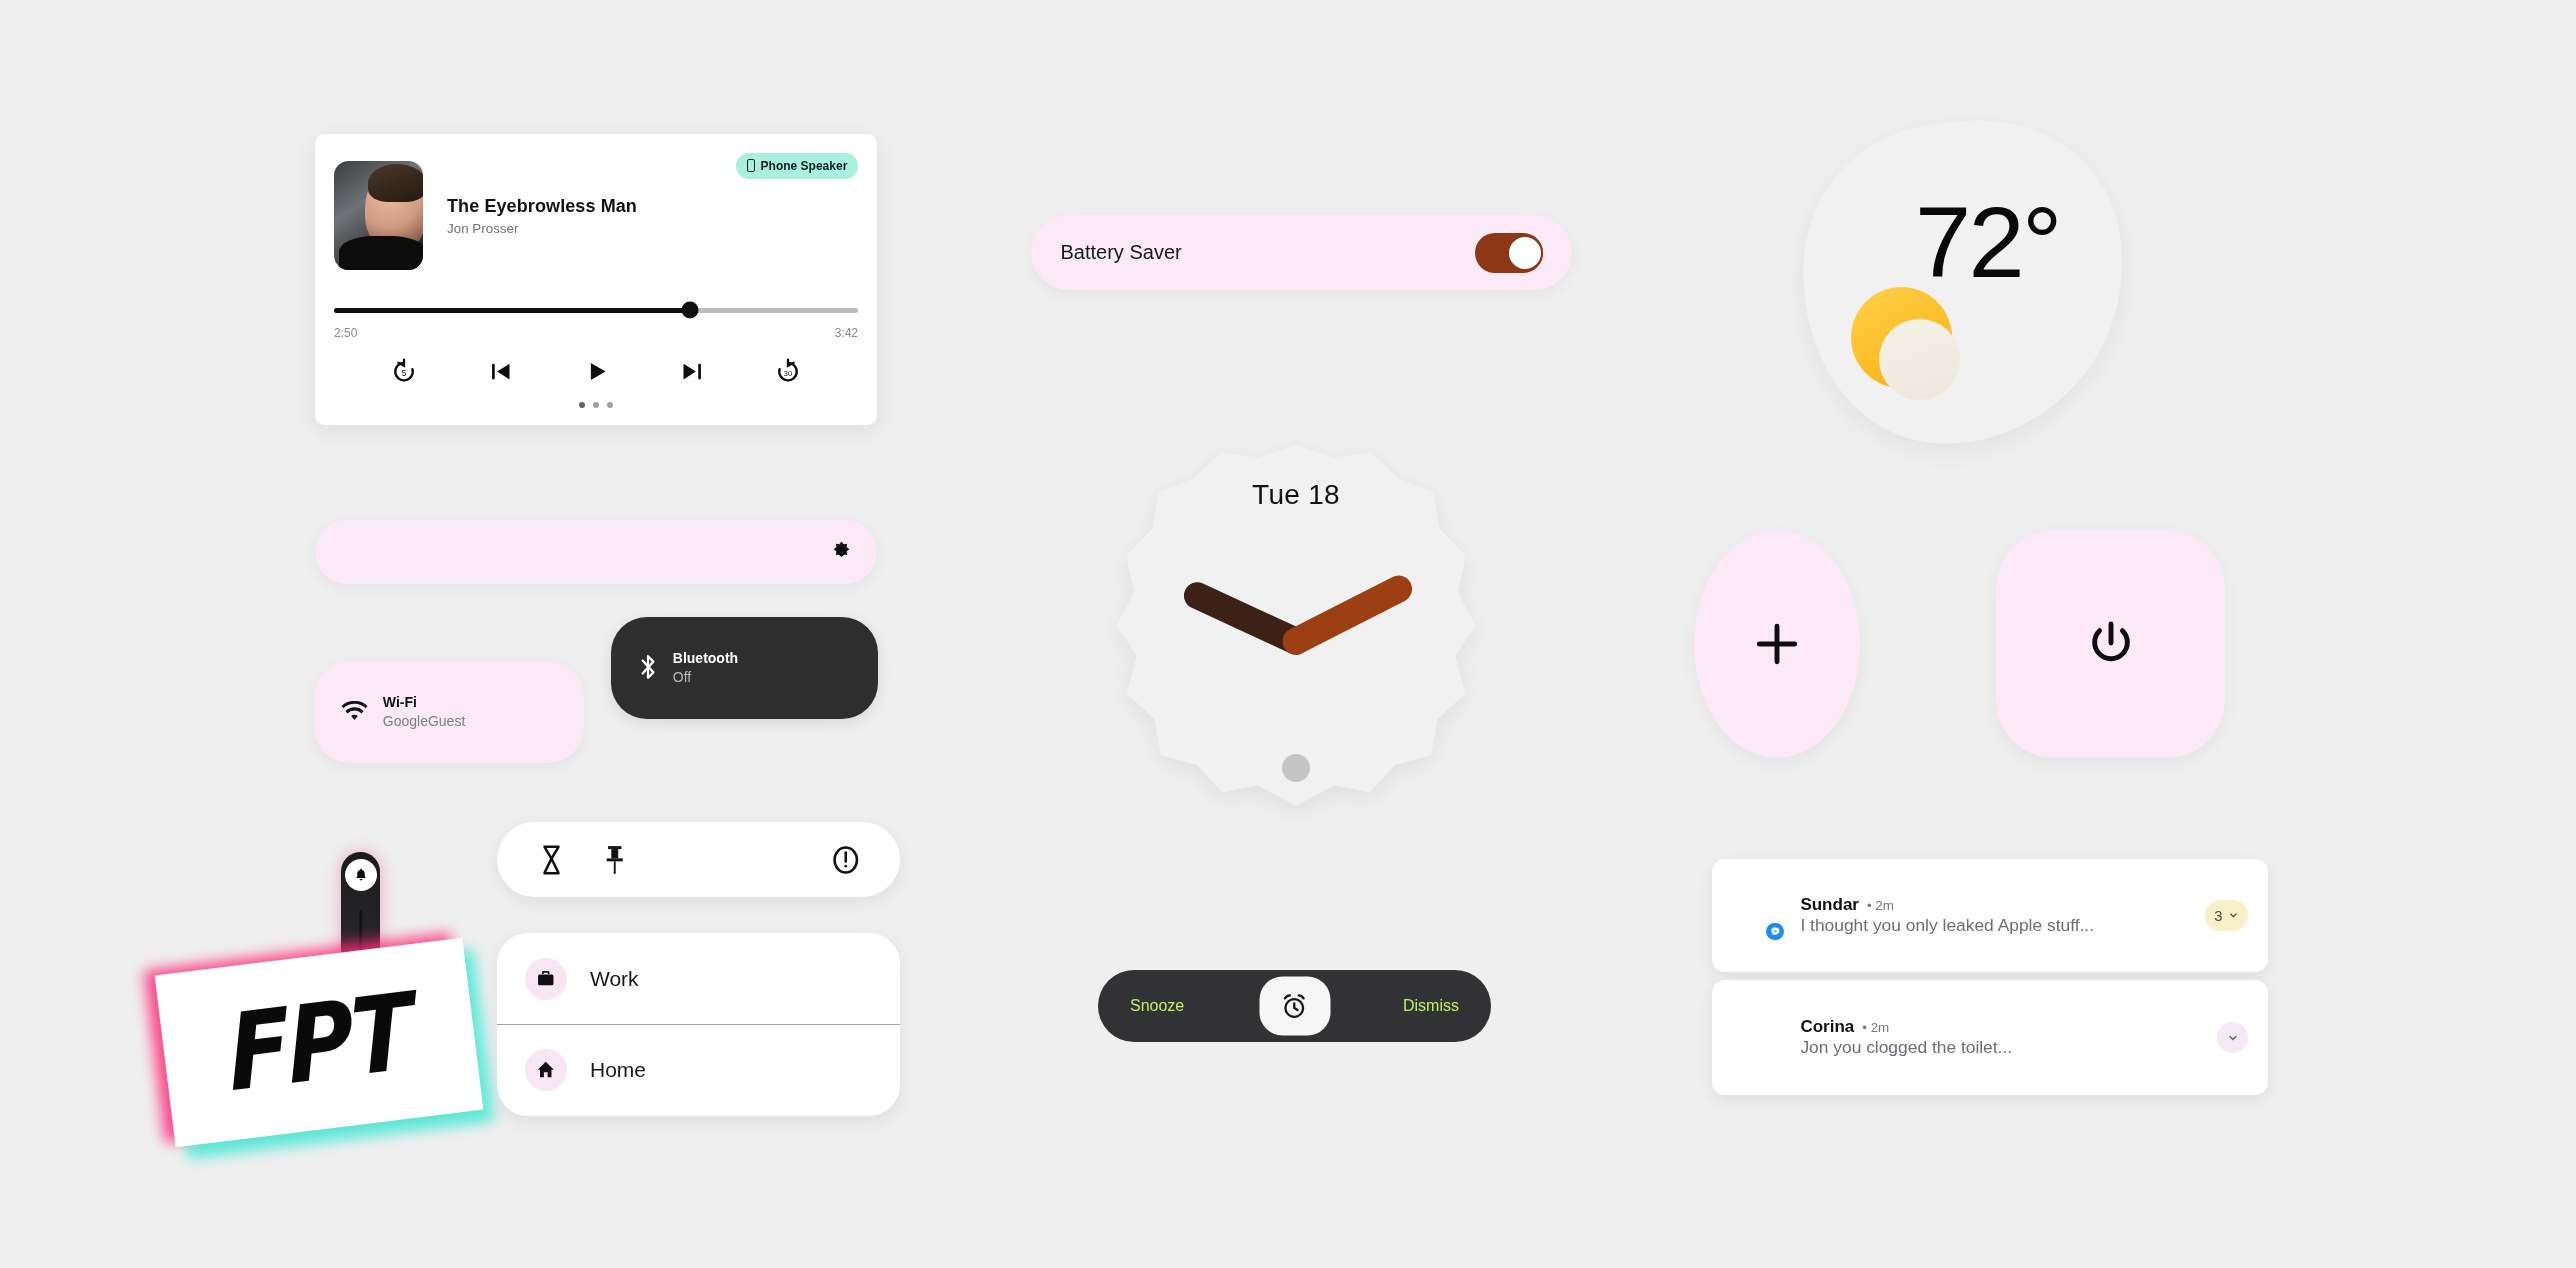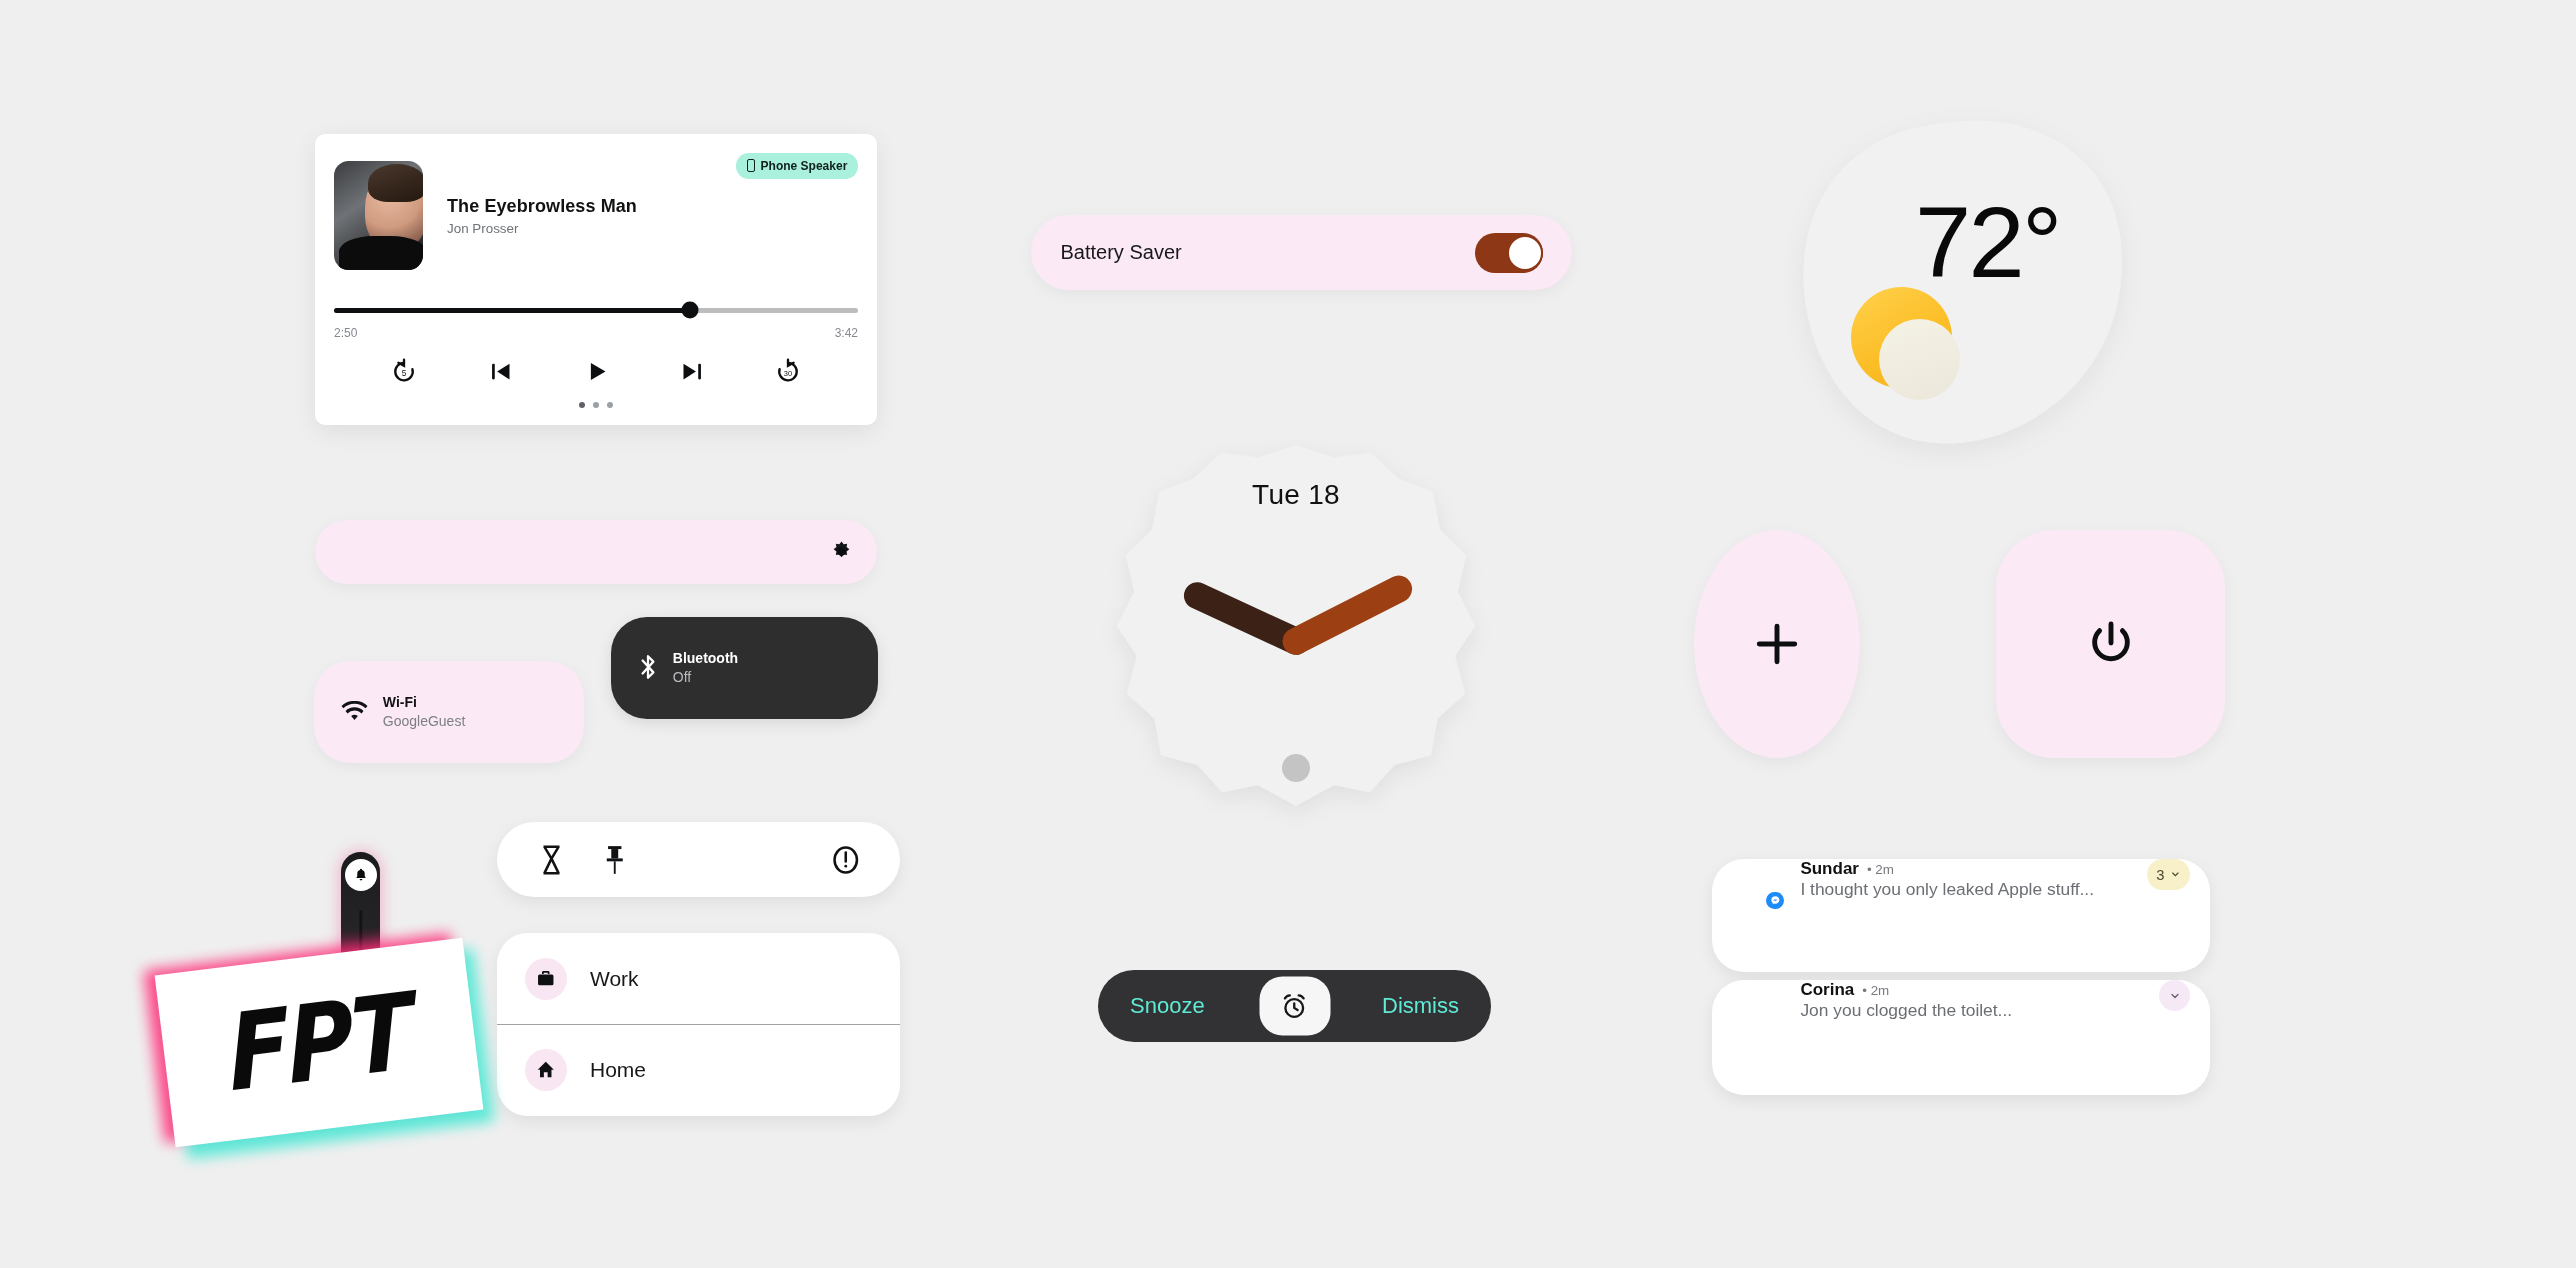--- a/index.html
+++ b/index.html
@@ -196,21 +196,21 @@
     width:28px; height:28px; border-radius:50%; background:#c4c4c4;
   }
 
   
   #alarm-bar {
     position:absolute; left:1098px; top:970px; width:393px; height:72px;
     background:#323234; border-radius:36px;
     display:flex; align-items:center; justify-content:space-between;
     padding:0 32px;
   }
-  #alarm-bar .alarm-text { font-size:22px; color:#5eead4; }
+  #alarm-bar .alarm-text { font-size:16px; color:#bef264; }
   #alarm-center-btn {
     position:absolute; left:50%; top:50%; transform:translate(-50%,-50%);
     width:71px; height:59px; border-radius:23px; background:#f6f6f6;
     display:flex; align-items:center; justify-content:center;
   }
 
   
   #weather-widget { position:absolute; left:1777px; top:106px; width:362px; height:362px; }
   #weather-widget svg.blob { position:absolute; inset:0; }
   #weather-temp {
@@ -238,23 +238,23 @@
   #power-button {
     position:absolute; left:1996px; top:530px; width:229px; height:228px;
     background:#fbe9f6; border-radius:58px;
     box-shadow: 0 5.4px 17.4px rgba(0,0,0,.05);
     display:flex; align-items:center; justify-content:center;
   }
 
   
   #notification-list { position:absolute; left:1712px; top:859px; width:498px; height:236px; }
   .notif-card {
-    position:absolute; left:0; width:498px; background:#ffffff;
-    border-radius:32px; box-shadow: 0 5.4px 16px rgba(0,0,0,.07);
-    display:flex; align-items:flex-start; padding:0 20px; gap:17.4px;
+    position:absolute; left:0; width:556px; background:#ffffff;
+    border-radius:13px; box-shadow: 0 5.4px 16px rgba(0,0,0,.07);
+    display:flex; align-items:center; padding:0 20px; gap:17.4px;
   }
   #notif-0 { top:0;   height:113px; }
   #notif-1 { top:121px; height:115px; }
   .notif-avatar { position:relative; width:51px; height:51px; flex:none; }
   .notif-avatar .pic { width:51px; height:51px; border-radius:50%; overflow:hidden; }
   .av-sundar { background: radial-gradient(circle at 52% 46%, #7c4a8e 0%, #6b2e86 28%, #8a1fa0 55%, #4b1172 100%); position:relative; }
   .av-sundar::after {
     content:""; position:absolute; left:22%; top:20%; width:56%; height:70%;
     border-radius:46% 46% 40% 40%;
     background: radial-gradient(circle at 45% 38%, #c99c77 0%, #8f6246 60%, #35241a 100%);

